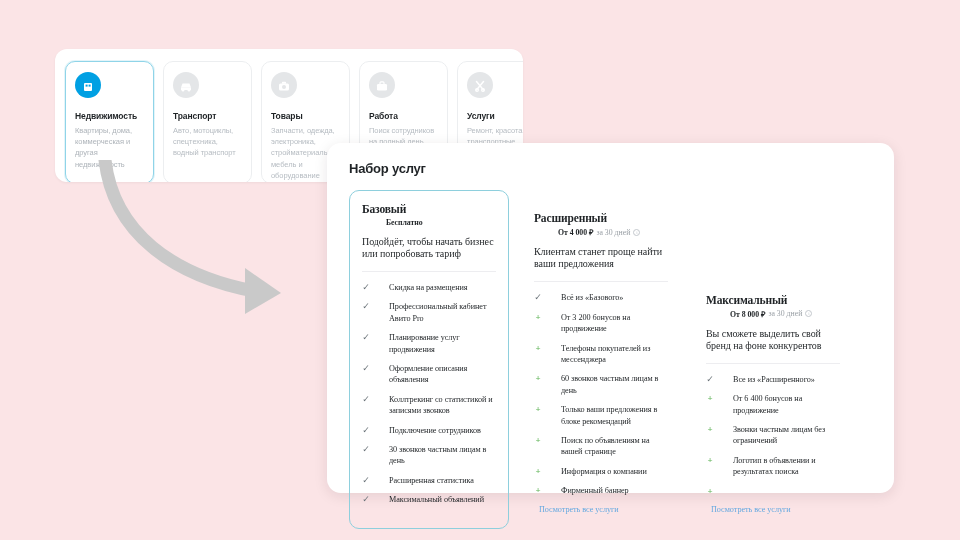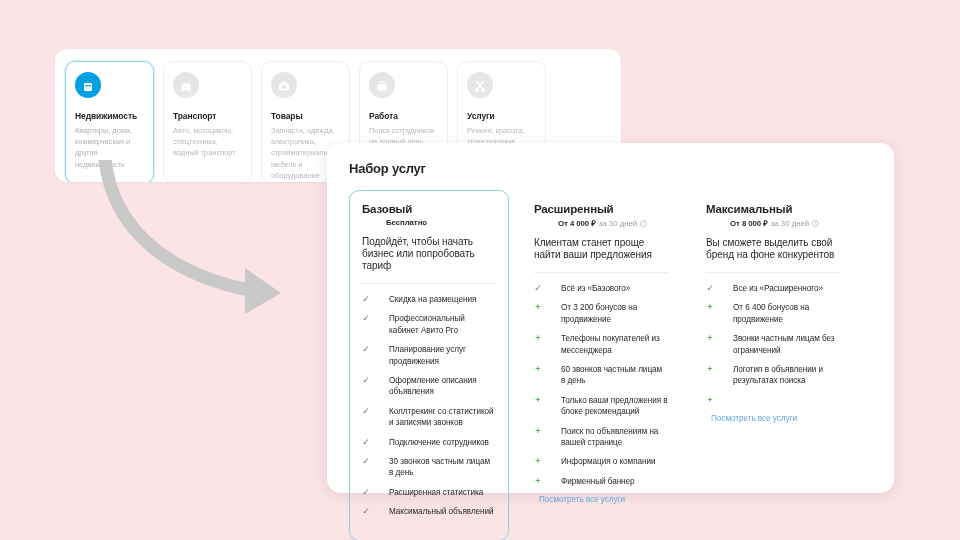--- a/index.html
+++ b/index.html
@@ -7,21 +7,21 @@
     width: 960px; height: 540px;
     background: #fbe4e6;
     font-family: "Liberation Sans", sans-serif;
     overflow: hidden;
   }
   .stage { position: relative; width: 960px; height: 540px; }
 
   
   .cat-panel {
     position: absolute; left: 55px; top: 49px;
-    width: 566px; height: 133px;
+    width: 468px; height: 133px;
     background: #ffffff;
     border-radius: 12px;
     padding: 12px 10px;
     display: flex; gap: 9px;
     box-shadow: 0 1px 3px rgba(0,0,0,0.05);
     overflow: hidden;
   }
   .cat-card {
     width: 89px; flex: 0 0 89px;
     background: #ffffff;
@@ -63,21 +63,21 @@
     width: 567px; height: 350px;
     background: #ffffff;
     border-radius: 14px;
     box-shadow: 0 3px 14px rgba(40,20,25,0.10);
     padding: 18px 22px 20px 22px;
   }
   .svc-heading {
     font-size: 13px; font-weight: bold; color: #1f2326;
     letter-spacing: -0.2px; margin-bottom: 14px;
   }
-  .plans { display: flex; gap: 12px; align-items: flex-start; }
+  .plans { display: flex; gap: 12px; align-items: flex-end; font-family: Liberation Serif, serif; }
   .plan {
     width: 160px; flex: 0 0 160px;
     border-radius: 10px;
     padding: 12px 12px 14px 12px;
     position: relative;
   }
   .plan.outlined {
     border: 1.3px solid #8ecfdd;
     min-height: 290px;
   }

